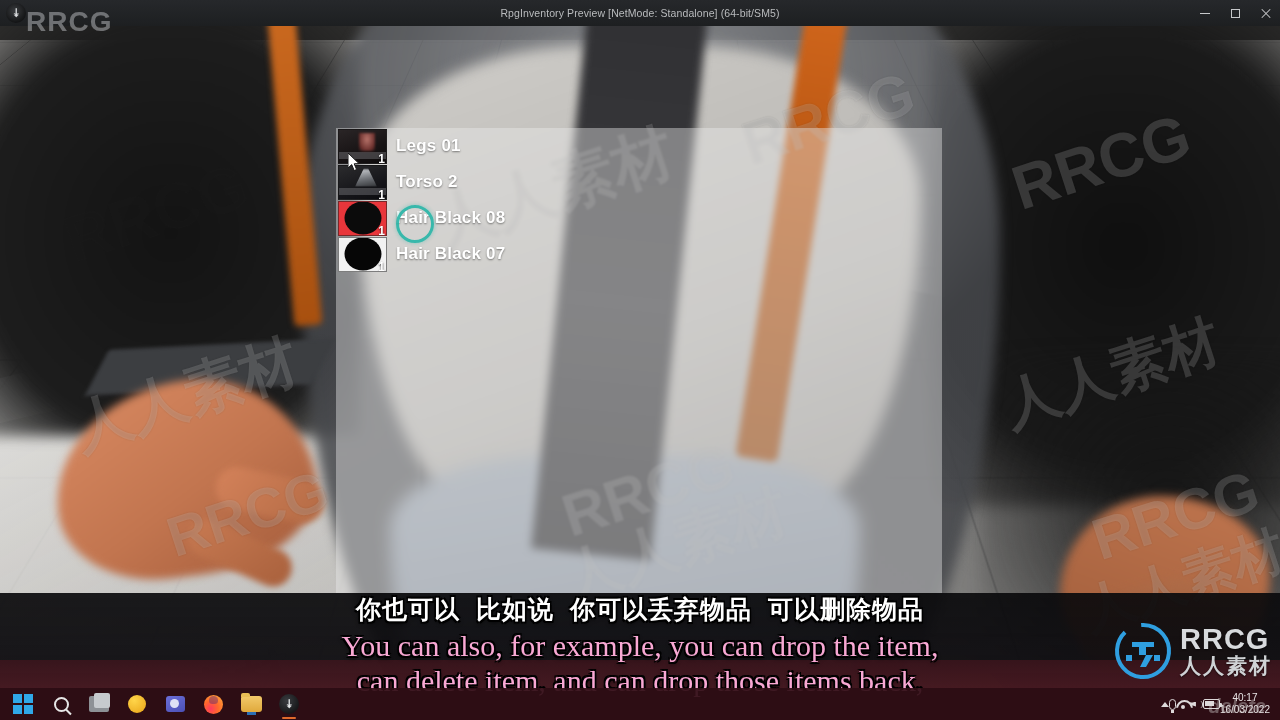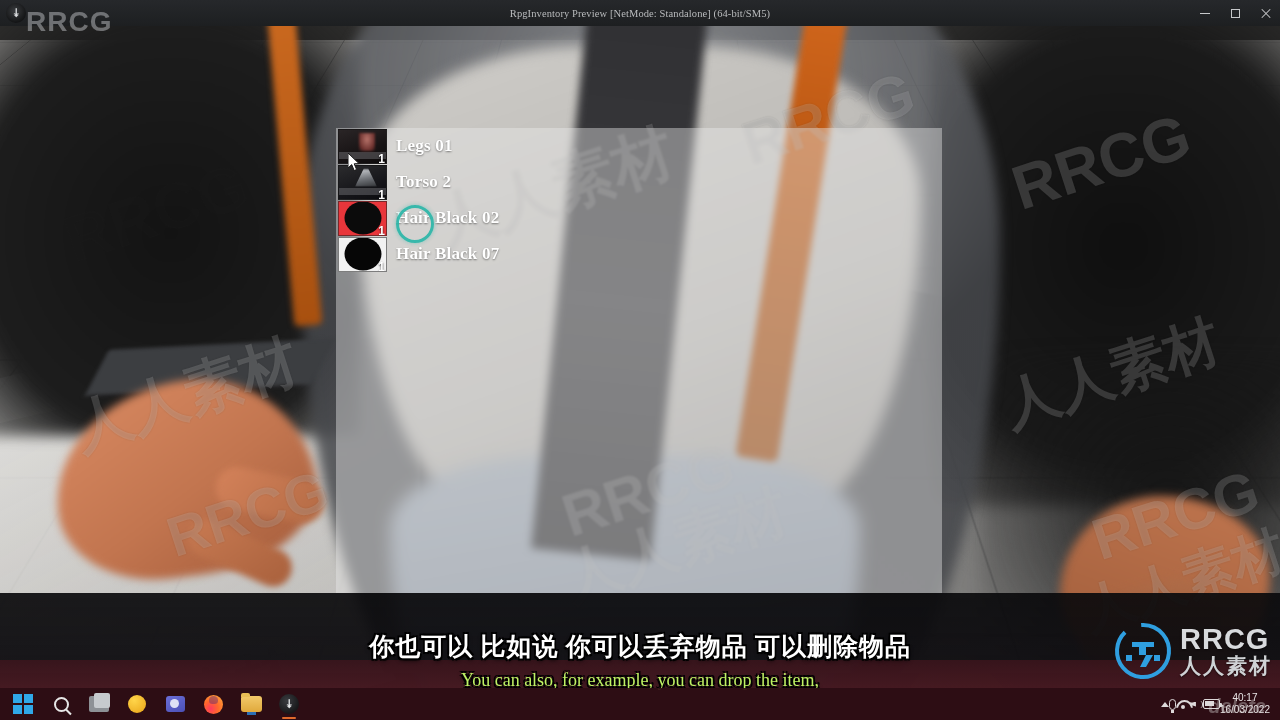--- a/index.html
+++ b/index.html
@@ -30,21 +30,21 @@
     display: flex;
     align-items: center;
   }
   #titlebar .tb-title {
     position: absolute;
     left: 0; right: 0;
     text-align: center;
     font-size: 10.5px;
     color: #b9bbbd;
     letter-spacing: .1px;
-    font-family: Liberation Serif, serif;
+    font-family: Liberation Sans, sans-serif;
     white-space: nowrap;
   }
   .win-btns {
     position: absolute;
     right: 0; top: 0;
     height: 26px;
     display: flex;
     align-items: center;
   }
   .win-btn {
@@ -357,21 +357,21 @@
     background: #060606;
     border-radius: 50%;
   }
   .item-label {
     margin-left: 9px;
     color: #ffffff;
     font-size: 17px;
     font-weight: bold;
     letter-spacing: .2px;
     text-shadow: 0 1px 2px rgba(0,0,0,0.45);
-    font-family: Liberation Serif, serif;
+    font-family: Liberation Sans, sans-serif;
     white-space: nowrap;
     text-align: center;
   }
 
   
   #cursor {
     position: absolute;
     left: 348px; top: 153px;
     width: 14px; height: 20px;
     z-index: 45;
@@ -397,29 +397,29 @@
     text-align: center;
     z-index: 50;
     pointer-events: none;
   }
   .sub-cn {
     color: #ffffff;
     font-size: 25px;
     font-weight: bold;
     letter-spacing: 1px;
     line-height: 32px;
-    font-family: Liberation Serif, serif;
+    font-family: Liberation Mono, monospace;
     text-shadow:
       -1.6px -1.6px 0 #000, 1.6px -1.6px 0 #000,
       -1.6px 1.6px 0 #000, 1.6px 1.6px 0 #000,
       0 2px 4px rgba(0,0,0,.9);
   }
   .sub-en {
-    color: #bef264;
-    font-size: 18px;
+    color: #f9a8d4;
+    font-size: 30px;
     line-height: 35px;
     font-family: "Liberation Serif", serif;
     text-shadow:
       -1.6px -1.6px 0 #000, 1.6px -1.6px 0 #000,
       -1.6px 1.6px 0 #000, 1.6px 1.6px 0 #000,
       0 2px 4px rgba(0,0,0,.9);
   }
 
   
   #bottom-band {
@@ -705,21 +705,21 @@
         <div class="thumb thumb-torso">
           <div class="thumb-strip"></div>
           <span class="qty">1</span>
         </div>
         <div class="item-label">Torso 2</div>
       </div>
       <div class="item-row">
         <div class="thumb thumb-hair2">
           <span class="qty">1</span>
         </div>
-        <div class="item-label">Hair Black 02</div>
+        <div class="item-label">Hair Black 08</div>
       </div>
       <div class="item-row">
         <div class="thumb thumb-hair1">
           <span class="qty">1</span>
         </div>
         <div class="item-label">Hair Black 07</div>
       </div>
     </div>
 
   <div id="click-ring" style="border-color: rgb(43, 182, 168);"></div>
@@ -729,20 +729,21 @@
       <polygon points="0,0 0,15 3.7,11.6 6.2,17.6 8.6,16.5 6.2,10.8 11,10.6" fill="#ffffff" stroke="#1a1a1a" stroke-width="1"></polygon>
     </svg>
   </div>
 
   <div id="bottom-band"></div>
   <div id="bottom-band2"></div>
 
   <div id="subtitles">
     <div class="sub-cn">你也可以 比如说 你可以丢弃物品 可以删除物品</div>
     <div class="sub-en">You can also, for example, you can drop the item,</div>
+    <div class="sub-en">can delete item, and can drop those items back,</div>
   </div>
 
   <div id="rrcg-logo">
     <div class="rrcg-mark">
       <svg width="58" height="58" viewBox="0 0 58 58">
         <circle cx="29" cy="29" r="26" fill="none" stroke="#2f9fe0" stroke-width="4" stroke-dasharray="120 18" transform="rotate(-40 29 29)"></circle>
         <path d="M18 20 h22 v5 h-8 v8 h7 l-7 12 h-6 l6 -12 h-7 v-8 h-7 z" fill="#2f9fe0"></path>
         <rect x="12" y="33" width="6" height="6" fill="#2f9fe0"></rect>
         <rect x="40" y="33" width="6" height="6" fill="#2f9fe0"></rect>
       </svg>

